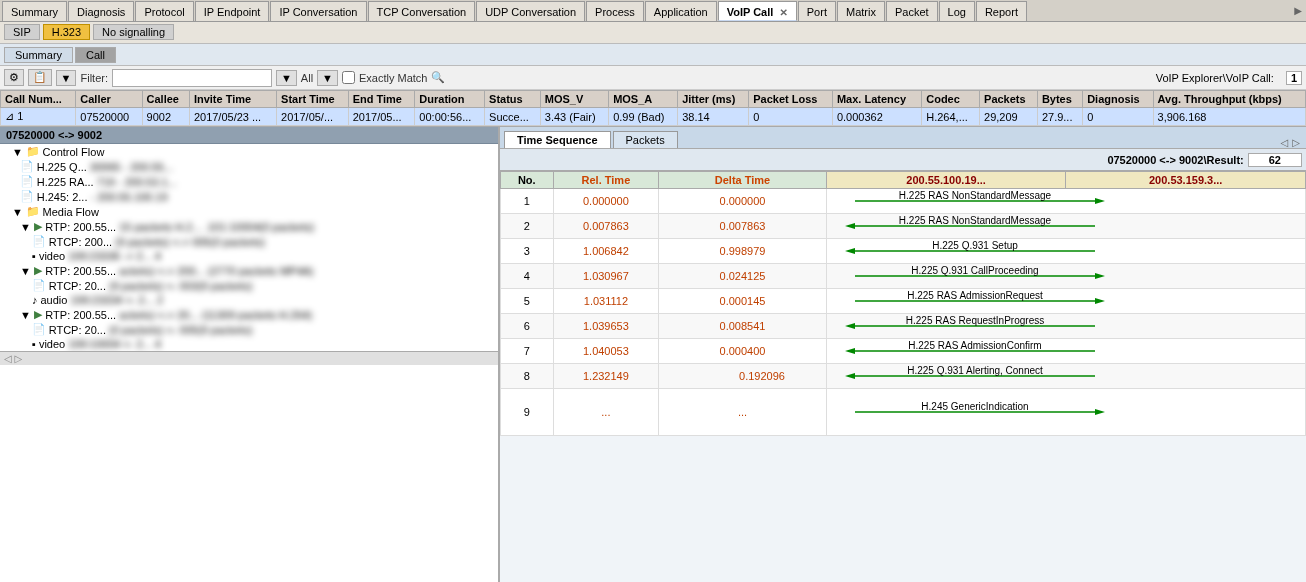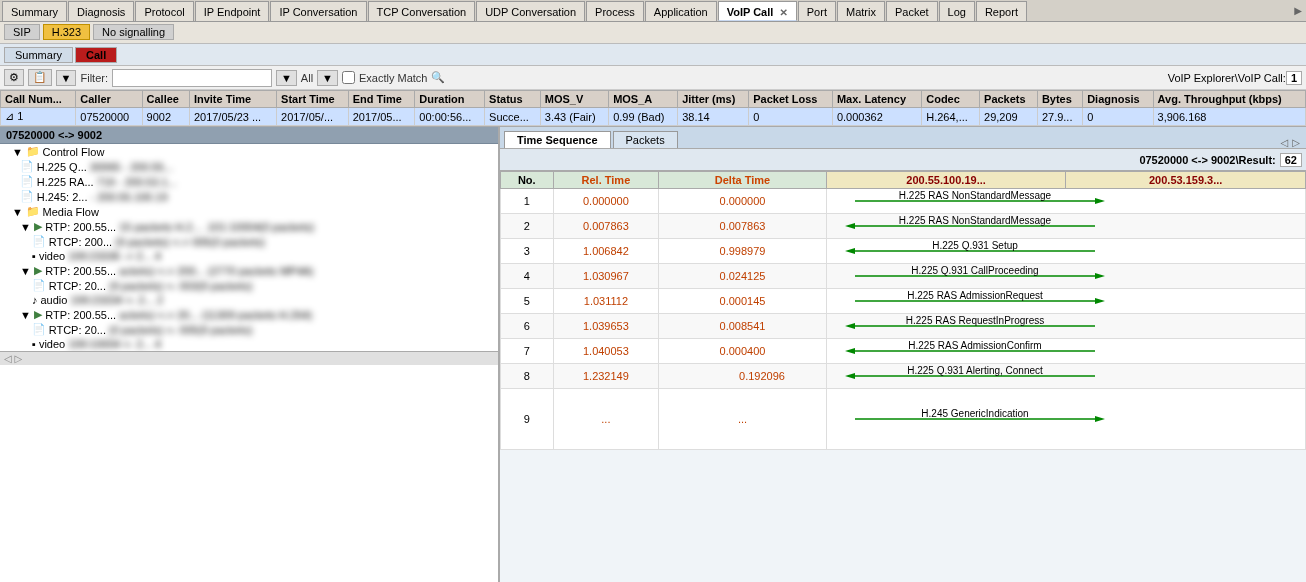--- a/index.html
+++ b/index.html
@@ -14,28 +14,28 @@
 
     
     .sub-tabs { display: flex; align-items: flex-start; background: #e8e4dc; border-bottom: 1px solid #bbb; height: 22px; padding: 2px 4px; }
     .sub-tab { padding: 1px 8px; border: 1px solid #aaa; background: #d0d0d0; cursor: pointer; margin-right: 3px; font-size: 11px; }
     .sub-tab.active { background: #ffffff; border-bottom: 1px solid #fff; }
     .sub-tab.highlight { background: #f0c040; border-color: #c09000; }
 
     
     .view-tabs { display: flex; align-items: center; background: #e0e8f0; border-bottom: 1px solid #bbb; height: 22px; padding: 2px 4px; }
     .view-tab { padding: 1px 10px; border: 1px solid #aaa; cursor: pointer; font-size: 11px; margin-right: 2px; background: #d0dce8; }
-    .view-tab.active { background: #b91c1c; font-weight: bold; }
+    .view-tab.active { background: #a3a3a3; font-weight: normal; }
 
     
     .toolbar { display: flex; align-items: center; background: #f0f0f0; border-bottom: 1px solid #ccc; height: 24px; padding: 2px 4px; gap: 4px; }
     .toolbar-btn { padding: 1px 4px; border: 1px solid #aaa; background: #e0e0e0; cursor: pointer; font-size: 11px; }
     .toolbar-label { font-size: 11px; color: #333; }
     .toolbar-input { height: 18px; border: 1px solid #aaa; padding: 0 4px; font-size: 11px; width: 160px; }
-    .toolbar-right { margin-left: auto; display: flex; align-items: center; gap: 0; }
+    .toolbar-right { margin-left: auto; display: flex; align-items: center; gap: 12px; }
     .toolbar-right-label { font-size: 11px; }
     .toolbar-right-value { font-size: 11px; font-weight: bold; background: #fff; border: 1px solid #aaa; padding: 0 4px; }
 
     
     .call-table { width: 100%; border-collapse: collapse; font-size: 11px; }
     .call-table th { background: #d8d0c8; border: 1px solid #aaa; padding: 2px 4px; text-align: left; font-weight: bold; white-space: nowrap; }
     .call-table td { border: 1px solid #ccc; padding: 2px 4px; white-space: nowrap; background: #fff; }
     .call-table tr.selected td { background: #cce0ff; }
     .table-container { overflow-x: auto; border-bottom: 1px solid #aaa; background: #fff; }
 
@@ -53,21 +53,21 @@
 
     
     .right-panel { flex: 1; display: flex; flex-direction: column; background: #f0f4f8; overflow: hidden; }
     .right-panel-tabs { display: flex; background: #c8d8e8; border-bottom: 1px solid #aaa; height: 22px; align-items: flex-end; padding-left: 4px; }
     .right-panel-tab { padding: 2px 12px; border: 1px solid #999; border-bottom: none; cursor: pointer; font-size: 11px; background: #d8e4f0; margin-right: 2px; }
     .right-panel-tab.active { background: #ffffff; font-weight: bold; }
 
     
     .ts-header { display: flex; align-items: center; background: #e0e8f0; border-bottom: 1px solid #aaa; height: 22px; padding: 0 4px; }
     .ts-header-label { font-size: 11px; font-weight: bold; margin-left: auto; }
-    .ts-header-value { font-size: 11px; background: #fff; border: 1px solid #aaa; padding: 0 4px; font-weight: bold; }
+    .ts-header-value { font-size: 11px; background: #fff; border: 1px solid #aaa; padding: 0 20px; font-weight: bold; }
     .ts-arrows { font-size: 10px; color: #666; cursor: pointer; }
 
     
     .ts-table-container { flex: 1; overflow-y: auto; overflow-x: hidden; }
     .ts-table { width: 100%; border-collapse: collapse; font-size: 11px; }
     .ts-table th { background: #d8e8d8; border: 1px solid #aaa; padding: 2px 6px; text-align: center; font-weight: bold; position: sticky; top: 0; }
     .ts-table th.col-ip { background: #f0e8c0; color: #800; font-weight: bold; }
     .ts-table td { border: 1px solid #ddd; padding: 2px 6px; text-align: center; background: #fff; }
     .ts-row-even td { background: #f8f8f8; }
 
@@ -403,21 +403,21 @@
                     <polygon points="20,7 10,10 20,13" fill="#008800"></polygon>
                     <text x="140" y="8" text-anchor="middle" font-size="10" fill="#000">H.225 Q.931 Alerting, Connect</text>
                   </svg>
                 </div>
               </td>
             </tr>
             <tr>
               <td style="text-align: center;">9</td>
               <td style="color: rgb(192, 64, 0);">...</td>
               <td style="color: rgb(192, 64, 0);">...</td>
-              <td colspan="2" style="position: relative; min-width: 280px; padding: 20px 8px;">
+              <td colspan="2" style="position: relative; min-width: 280px; padding: 13px 8px;">
                 <div style="position: relative; height: 20px; display: flex; align-items: center;">
                   <svg width="280" height="20" style="position: absolute; left: 0px; top: 0px;">
                     <line x1="20" y1="10" x2="260" y2="10" stroke="#008800" stroke-width="1.5"></line>
                     <polygon points="260,7 270,10 260,13" fill="#008800"></polygon>
                     <text x="140" y="8" text-anchor="middle" font-size="10" fill="#000">H.245 GenericIndication</text>
                   </svg>
                 </div>
               </td>
             </tr>
           </tbody>

